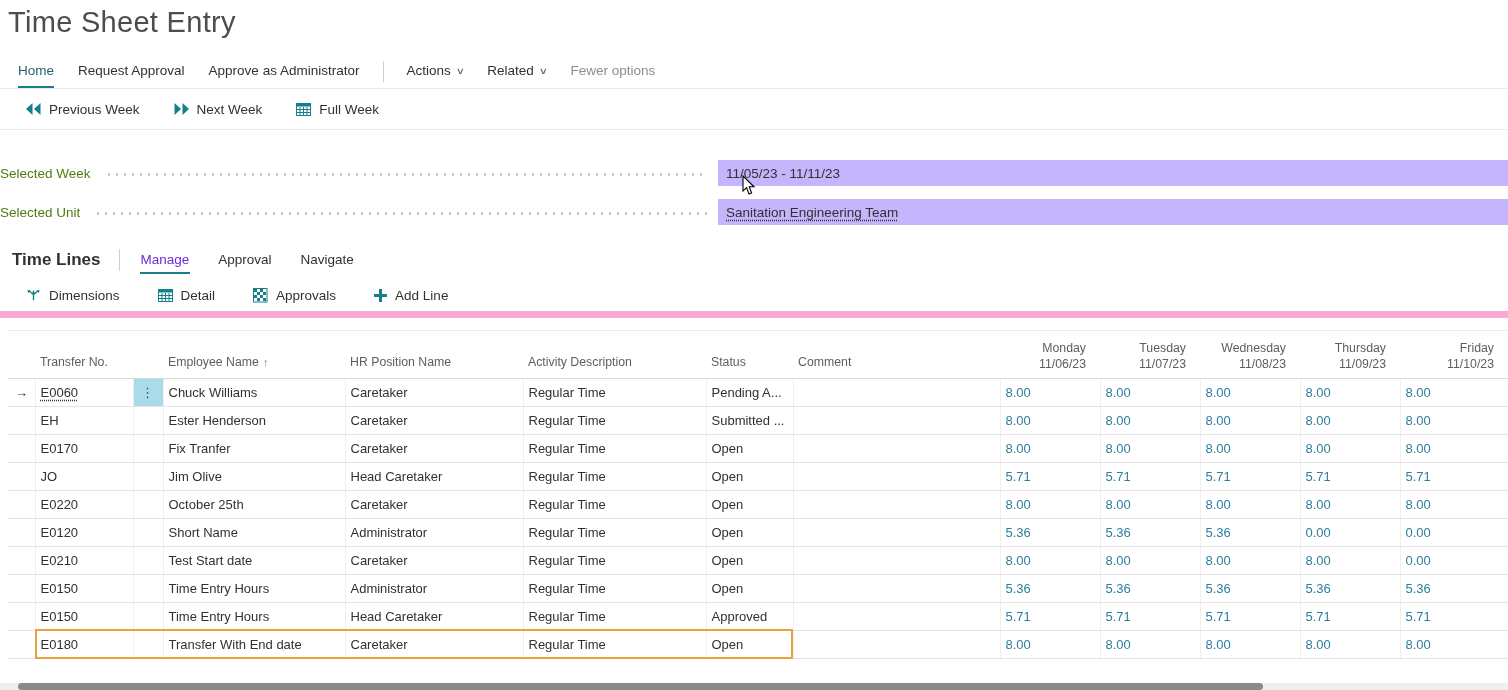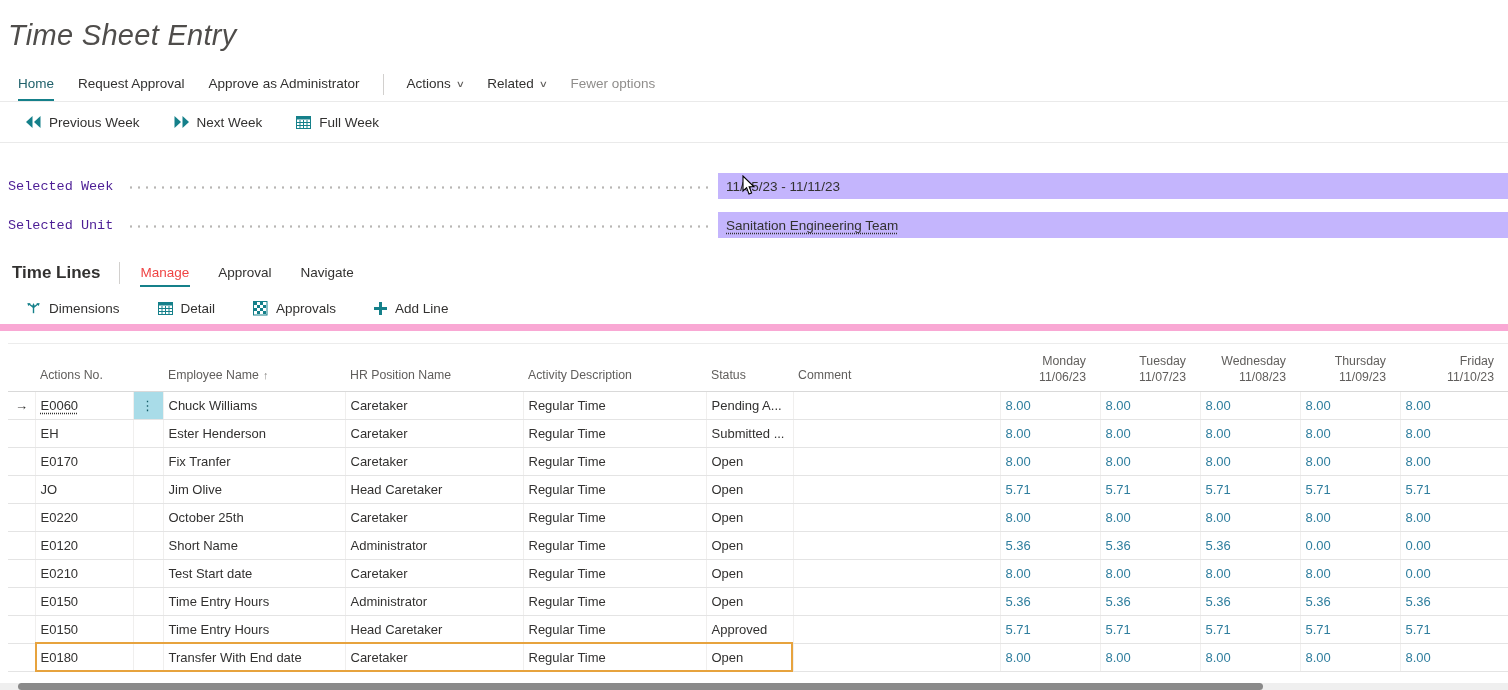--- a/index.html
+++ b/index.html
@@ -2,52 +2,52 @@
 <html><head>
 <meta charset="utf-8">
 <style>
   * { margin:0; padding:0; box-sizing:border-box; }
   html,body { width:1508px; height:690px; }
   body {
     position:relative; overflow:hidden; background:#fff;
     font-family:"Liberation Sans", sans-serif; color:#323130;
     --accent:#15808a; --number:#2f7e9e; --highlight:#e7a33e;
   }
-  .page-title { margin:15px 0 0 8px; font-size:29px; font-weight:300; color:#4f4d4b; letter-spacing:.3px; line-height:40px;font-style:italic; }
+  .page-title { margin:2px 0 0 8px; font-size:29px; font-weight:300; color:#4f4d4b; letter-spacing:.3px; line-height:40px; }
 
   
   .menu-bar { margin-top:13px; height:34px; padding-left:18px; border-bottom:1px solid #eaeaea; display:flex; align-items:stretch; }
   .menu-item { display:flex; align-items:center; font-size:13.5px; color:#323130; margin-right:24px; border-bottom:2px solid transparent; cursor:default; }
   .menu-item.active { color:#20616b; border-bottom-color:var(--accent); }
   .menu-item.muted { color:#8f8d8b; }
   .chevron { font-size:9px; color:#605e5c; margin-left:6px; transform:scaleX(1.4); }
   .menu-divider { width:1px; background:#d2d0ce; margin:6px 22px 6px 0; }
 
   
   .week-bar { height:41px; padding-left:26px; display:flex; align-items:center; gap:34px; border-bottom:1px solid #eaeaea; }
   .tool { display:flex; align-items:center; gap:8px; font-size:13.5px; color:#323130; }
   .icon { display:inline-flex; align-items:center; justify-content:center; }
   .icon svg { display:block; }
 
   
   .fields { margin-top:30px; }
   .field-row { display:flex; align-items:center; height:26px; margin-bottom:13px; }
-  .field-label { margin-left:8px; font-size:13.5px; white-space:nowrap; color:#4c1d95;font-family:Liberation Mono, monospace; }
+  .field-label { margin-left:0; font-size:13.5px; white-space:nowrap; color:#4d7c0f; }
   .leader { flex:1; height:3px; margin:2px 10px 0 14px;
     background-image:radial-gradient(circle, #b8b6b4 1px, transparent 1.3px);
     background-size:8px 3px; background-repeat:repeat-x; background-position:left center; }
   .field-value { width:790px; height:26px; background:#c4b5fd; display:flex; align-items:center; padding-left:8px; font-size:13.5px; }
   .unit-link { color:#323130; text-decoration:underline dotted; text-underline-offset:3px; cursor:pointer; }
 
   
   .section-head { display:flex; align-items:center; margin:20px 0 0 12px; height:30px; }
   .section-title { font-size:17px; font-weight:700; color:#323130; }
   .v-divider { width:1px; height:22px; background:#d2d0ce; margin:0 20px 0 18px; }
   .tab { font-size:13.5px; margin-right:27px; padding:5px 1px; border-bottom:2px solid transparent; }
-  .tab.active { color:#ef4444; border-bottom-color:var(--accent); }
+  .tab.active { color:#6d28d9; border-bottom-color:var(--accent); }
 
   
   .grid-toolbar { height:38px; display:flex; align-items:center; padding-left:26px; gap:38px; border-bottom:7px solid #f9a8d4; margin-top:5px; }
 
   
   .table-wrap { position:relative; margin:12px 0 0 8px; width:1500px; }
   table { border-collapse:collapse; table-layout:fixed; width:1500px; font-size:13px; }
   thead th { height:48px; vertical-align:bottom; text-align:left; font-weight:400; font-size:12.3px;
     color:#605e5c; padding:0 5px 9px 5px; border-bottom:1px solid #d9d9d9; border-top:1px solid #ececec; white-space:nowrap; }
   thead th.col-day { text-align:right; padding:0 14px 5px 5px; line-height:1.3; }
@@ -219,21 +219,21 @@
         <col style="width:207px">
       <col style="width:100px">
         <col style="width:100px">
         <col style="width:100px">
         <col style="width:100px">
         <col style="width:108px">
     </colgroup>
     <thead>
         <tr id="grid-head-row">
           <th class="col-marker"></th>
-          <th class="col-employee-no"><span>Actions No.</span></th>
+          <th class="col-employee-no"><span>Transfer No.</span></th>
           <th class="col-menu"></th>
           <th class="col-employee-name"><span>Employee Name</span><span class="sort">↑</span></th>
           <th class="col-hr-position-name"><span>HR Position Name</span></th>
           <th class="col-activity-description"><span>Activity Description</span></th>
           <th class="col-status"><span>Status</span></th>
           <th class="col-comment"><span>Comment</span></th>
           <th class="col-day">
             <div>Monday</div>
             <div>11/06/23</div>
           </th>

